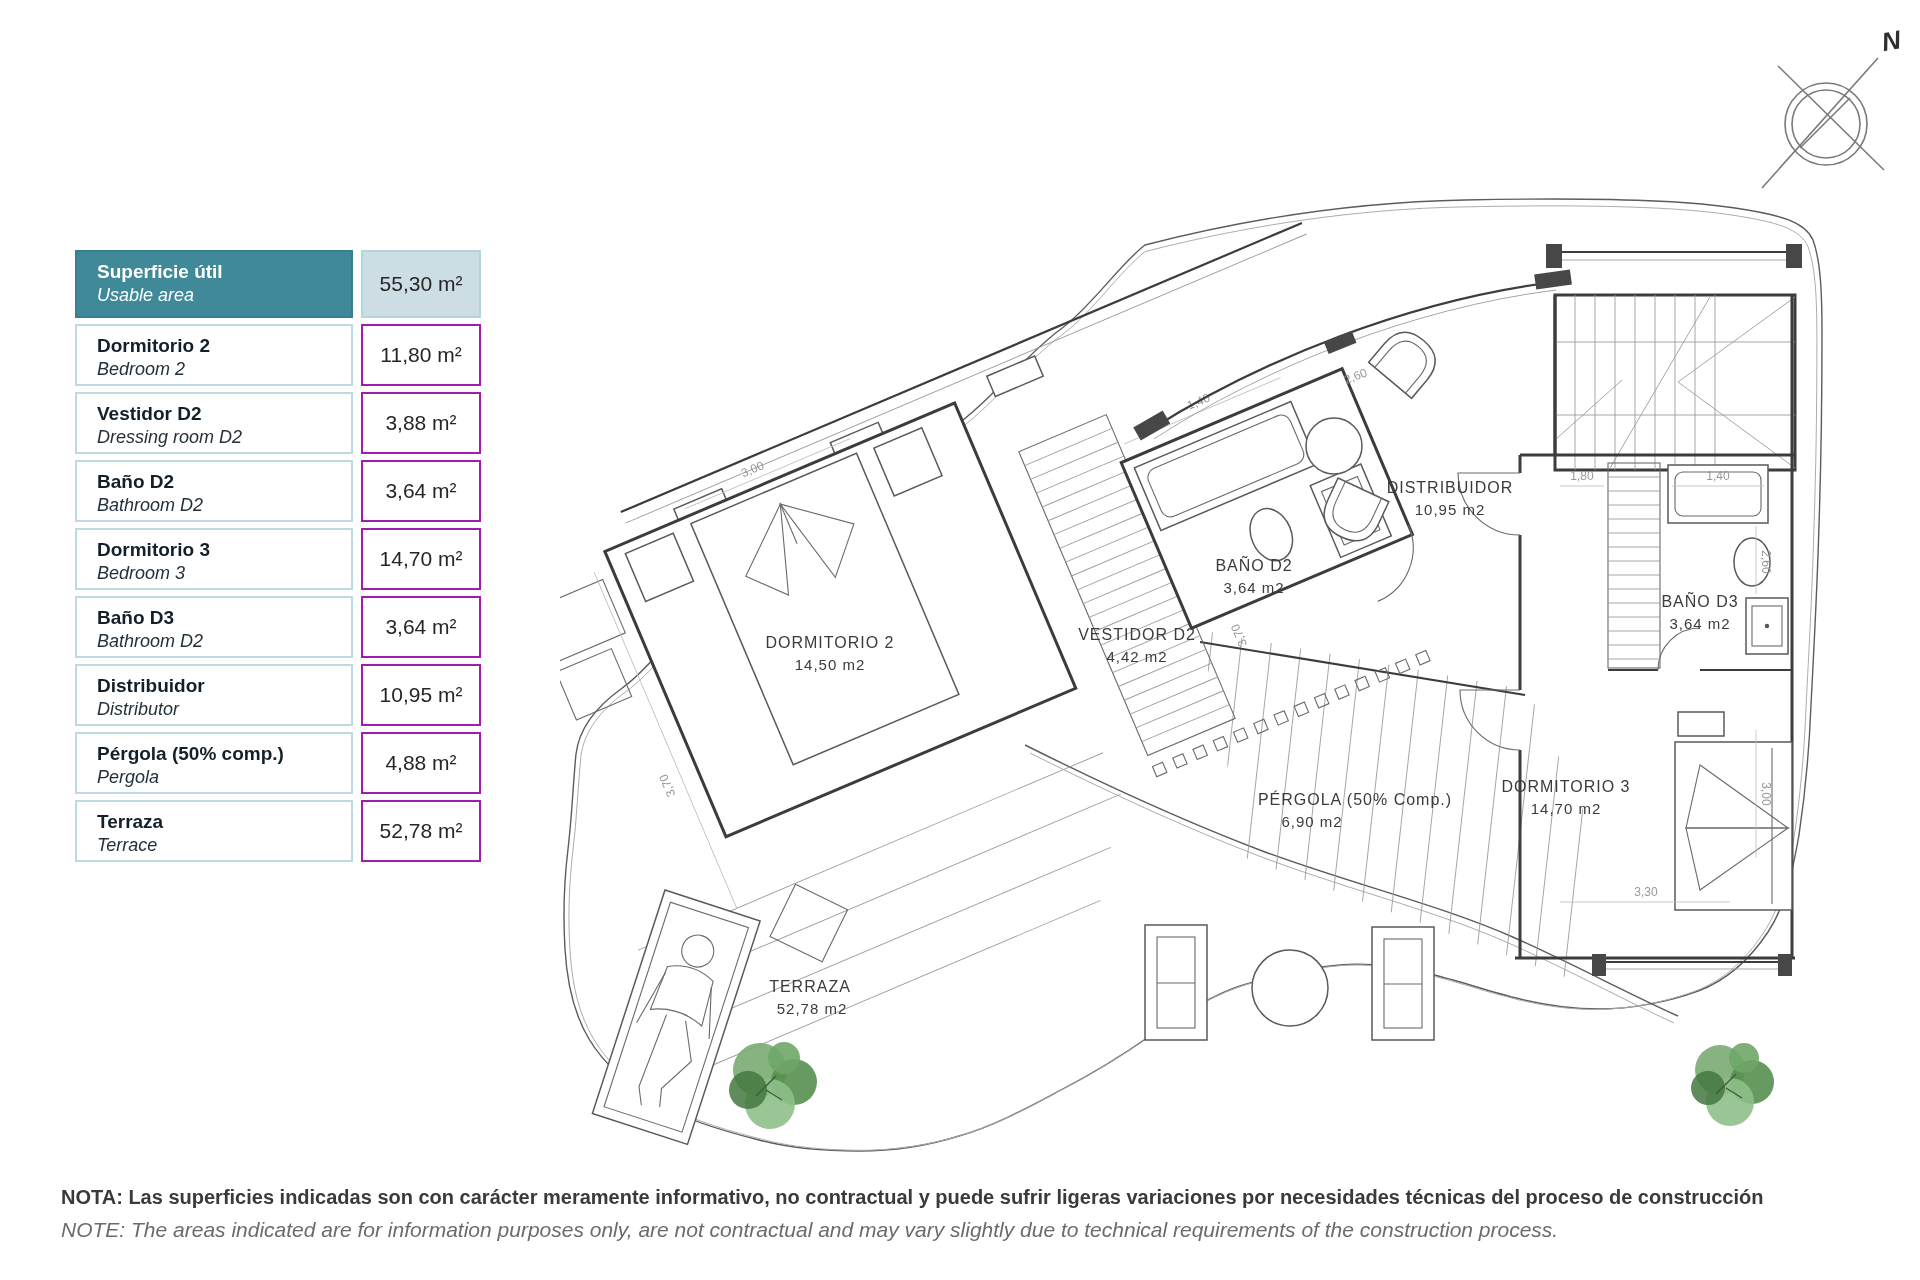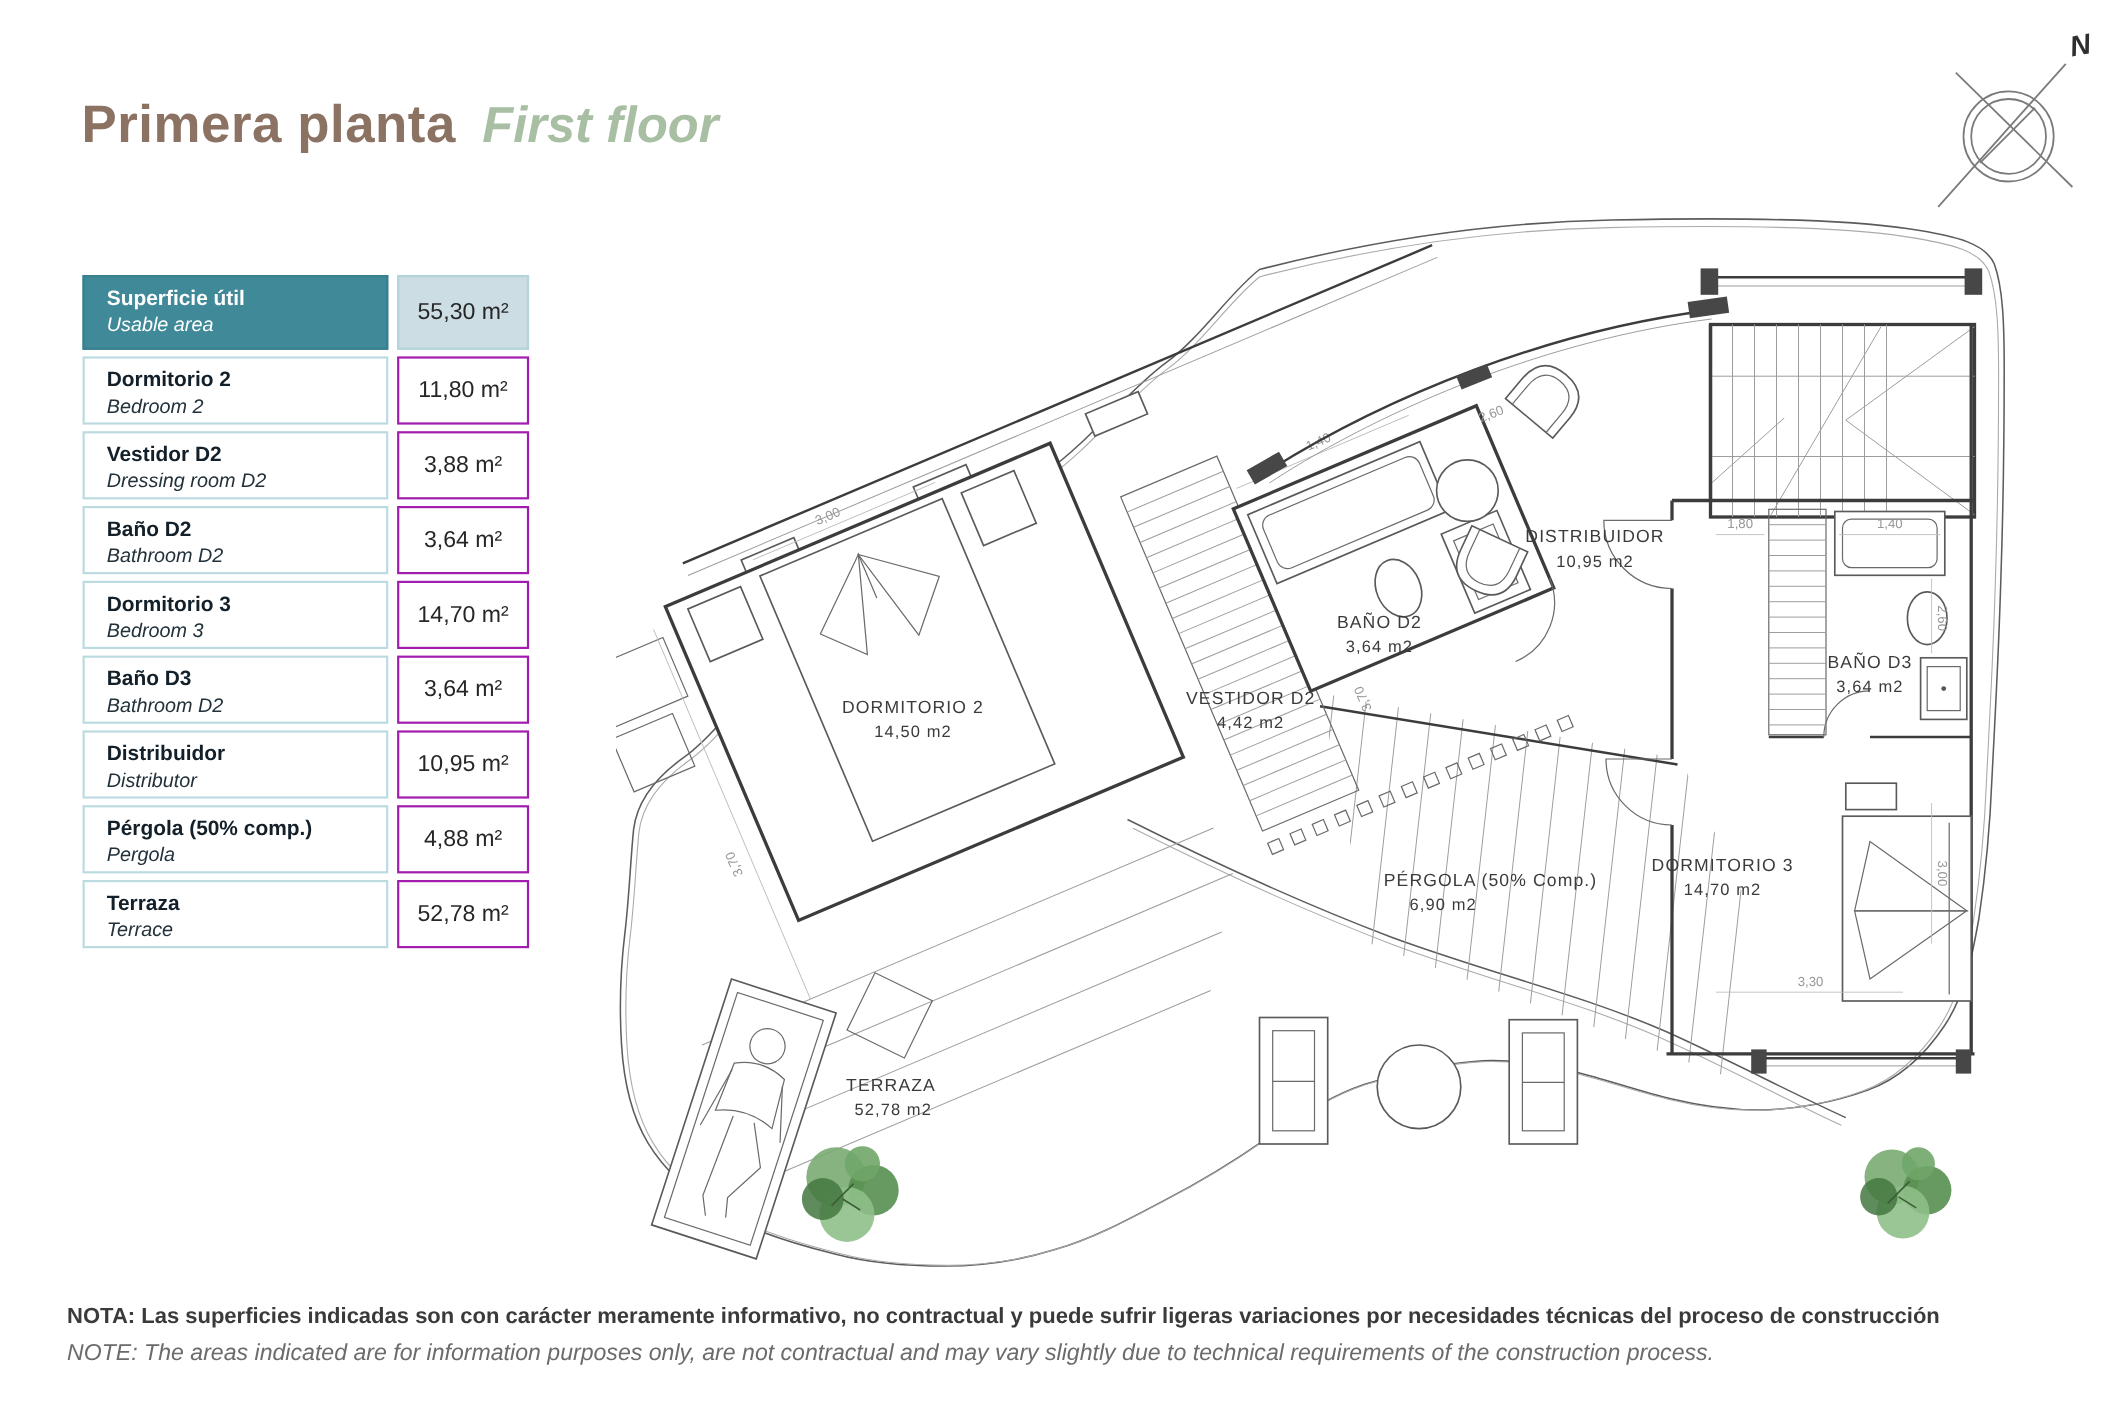--- a/index.html
+++ b/index.html
@@ -42,23 +42,20 @@
   .rl{font-family:"Liberation Sans",sans-serif;font-size:16px;fill:#3B3B3B;text-anchor:middle;letter-spacing:1px;}
   .ra{font-family:"Liberation Sans",sans-serif;font-size:15px;fill:#3B3B3B;text-anchor:middle;letter-spacing:1px;}
   .cmp{stroke:#7A7A7A;stroke-width:1.6;fill:none;}
   .north{font-family:"Liberation Sans",sans-serif;font-size:26px;font-weight:700;font-style:italic;fill:#2F2F2F;}
 </style>
 </head>
 <body>
 
 <div class="page">
 
-  <div class="title">
-    <span class="t-es">Primera planta</span><span class="t-en">First floor</span>
-  </div>
 
   <svg class="compass" viewBox="0 0 185 185">
     <circle class="cmp" cx="88" cy="108" r="41"></circle>
     <circle class="cmp" cx="88" cy="108" r="34"></circle>
     <line class="cmp" x1="24" y1="172" x2="140" y2="42"></line>
     <line class="cmp" x1="40" y1="50" x2="146" y2="154"></line>
     <line class="cmp" x1="62" y1="132" x2="112" y2="82"></line>
     <text class="north" x="144" y="34" transform="rotate(-10 152 26)">N</text>
   </svg>
 

